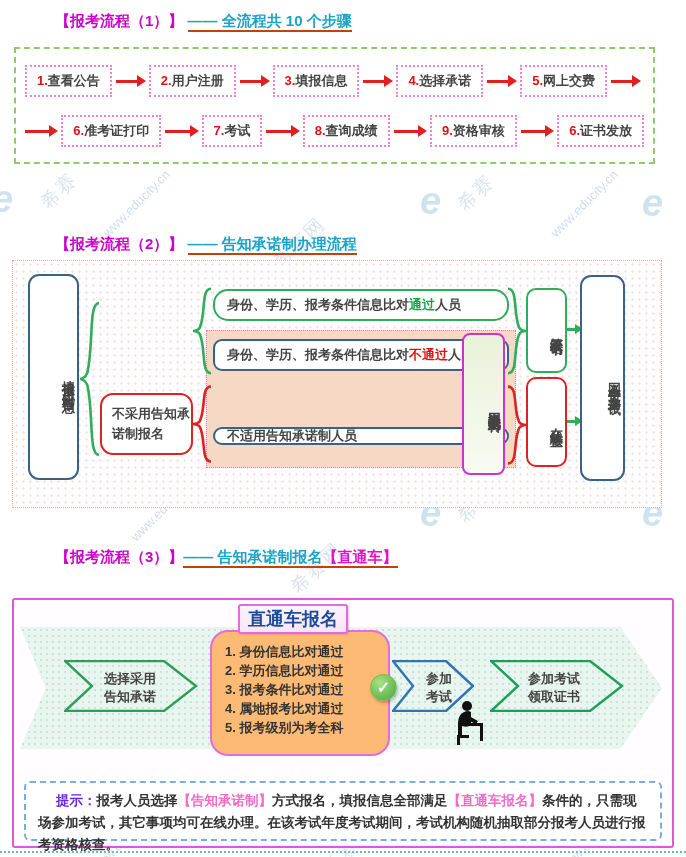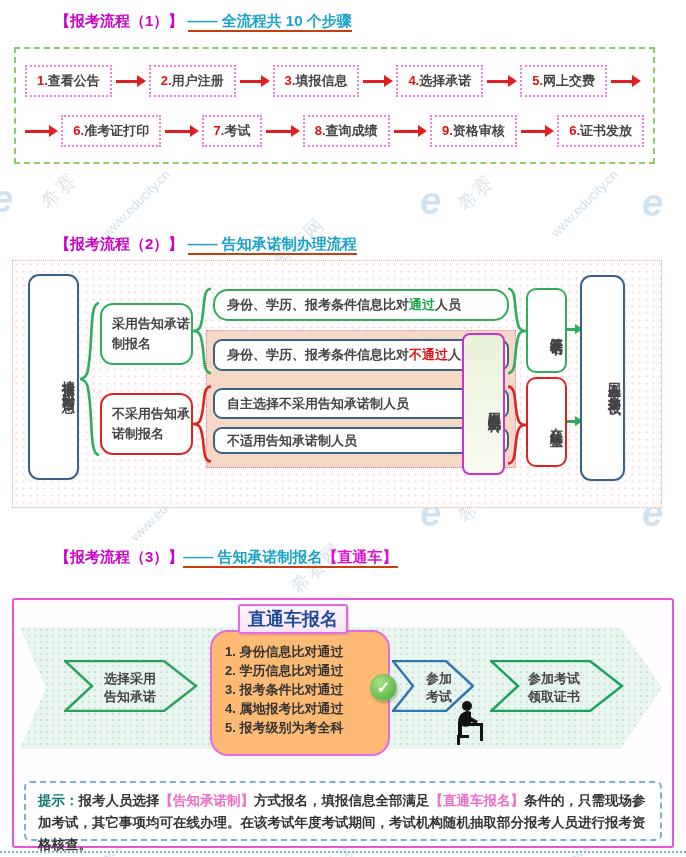--- a/index.html
+++ b/index.html
@@ -64,21 +64,21 @@
   .cond-box { position:absolute; left:210px; top:630px; width:180px; height:126px; z-index:4;
               border:2.5px solid #e06ce0; border-radius:18px; background:#fdba74; padding:10px 0 0 13px; }
   .cond-item { font-size:13px; font-weight:bold; color:#333; line-height:19px; white-space:nowrap; }
   .check { position:absolute; left:370px; top:674px; width:27px; height:27px; border-radius:50%; z-index:6;
            background:radial-gradient(circle at 35% 30%, #a8e184, #46a839); border:1px solid #6fbf55;
            color:#fff; font-size:16px; font-weight:bold; display:flex; align-items:center; justify-content:center;
            box-shadow:1px 2px 3px rgba(0,0,0,.25); }
   .tip { position:absolute; left:24px; top:781px; width:638px; height:60px; z-index:3;
          border:2px dashed #7badd8; border-radius:6px; background:#fff;
          padding:7px 12px; font-size:13.5px; font-weight:bold; color:#333; line-height:22px; }
-  .tip-label { color:#0f766e; }
+  .tip-label { color:#6d28d9;margin-left:18px; }
   .tip-hl { color:#ef6cc8; }
   .bottom-line { position:absolute; left:0; top:851px; width:686px; border-top:2px dotted #7ab0d8; z-index:1; }
 </style>
 </head>
 <body>
 
 <div id="canvas">
 
   <span class="wm wm-e" style="left:-8px;top:178px;">e</span>
   <span class="wm wm-cn" style="left:38px;top:178px;">希赛</span>
@@ -137,21 +137,20 @@
   </div>
 
   <div class="s2-box"></div>
 
   <div class="node vtext" style="left:28px; top:274px; width:51px; height:206px; border:2px solid #3a6288; border-radius:11px; padding-top:8px;">填报信息 比对信息</div>
 
   <svg class="brace" style="left:79px; top:300px;" width="21" height="158" viewBox="0 0 20 100" preserveAspectRatio="none">
     <path d="M19,2 C9,2 14,28 8,46 C6,50 1,50 1,50 C1,50 6,50 8,54 C14,72 9,98 19,98" fill="none" stroke="#2ead5b" stroke-width="2.6" vector-effect="non-scaling-stroke"></path>
   </svg>
 
-  <div class="node" style="left:100px; top:303px; width:93px; height:62px; border:2px solid #2ead5b; border-radius:13px; font-size:13px; display:flex; align-items:center; padding-left:10px; line-height:20px;">采用告知承诺制报名</div>
 
   <div class="node" style="left:100px; top:393px; width:93px; height:62px; border:2px solid #dd2222; border-radius:13px; font-size:13px; display:flex; align-items:center; padding-left:10px; line-height:20px;">不采用告知承诺制报名</div>
 
   <svg class="brace" style="left:192px; top:287px;" width="20" height="88" viewBox="0 0 20 100" preserveAspectRatio="none">
     <path d="M19,2 C9,2 14,28 8,46 C6,50 1,50 1,50 C1,50 6,50 8,54 C14,72 9,98 19,98" fill="none" stroke="#2ead5b" stroke-width="2.6" vector-effect="non-scaling-stroke"></path>
   </svg>
   <svg class="brace" style="left:192px; top:385px;" width="20" height="78" viewBox="0 0 20 100" preserveAspectRatio="none">
     <path d="M19,2 C9,2 14,28 8,46 C6,50 1,50 1,50 C1,50 6,50 8,54 C14,72 9,98 19,98" fill="none" stroke="#dd2222" stroke-width="2.6" vector-effect="non-scaling-stroke"></path>
   </svg>
 
@@ -160,24 +159,21 @@
   <div class="rowbox" style="top:289px; border-color:#2ead5b; border-radius:15px;">
     <span>身份、学历、报考条件信息比对</span>
       <span class="hl-green">通过</span>
       <span>人员</span>
   </div>
   <div class="rowbox" style="top:339px;">
     <span>身份、学历、报考条件信息比对</span>
       <span class="hl-red">不通过</span>
       <span>人员</span>
   </div>
-  <div class="rowbox" style="top:388px; height:31px;">
-    <span>自主选择不采用告知承诺制人员</span>
-  </div>
-  <div class="rowbox" style="top:427px; height:27px;">
+  <div class="rowbox" style="top:427px; height:18px;">
     <span>不适用告知承诺制人员</span>
   </div>
 
   <div class="node vtext" style="left:462px; top:333px; width:43px; height:142px; border:2.5px solid #cc33cc; border-radius:8px; background:linear-gradient(#e9f2da,#f8fbf2); z-index:4; padding-top:4px; letter-spacing:1px;">网上提交电子材料</div>
 
   <svg class="brace" style="left:507px; top:287px; z-index:5;" width="20" height="88" viewBox="0 0 20 100" preserveAspectRatio="none">
     <path d="M1,2 C11,2 6,28 12,46 C14,50 19,50 19,50 C19,50 14,50 12,54 C6,72 11,98 1,98" fill="none" stroke="#2ead5b" stroke-width="2.6" vector-effect="non-scaling-stroke"></path>
   </svg>
   <svg class="brace" style="left:507px; top:385px; z-index:5;" width="20" height="80" viewBox="0 0 20 100" preserveAspectRatio="none">
     <path d="M1,2 C11,2 6,28 12,46 C14,50 19,50 19,50 C19,50 14,50 12,54 C6,72 11,98 1,98" fill="none" stroke="#dd2222" stroke-width="2.6" vector-effect="non-scaling-stroke"></path>

